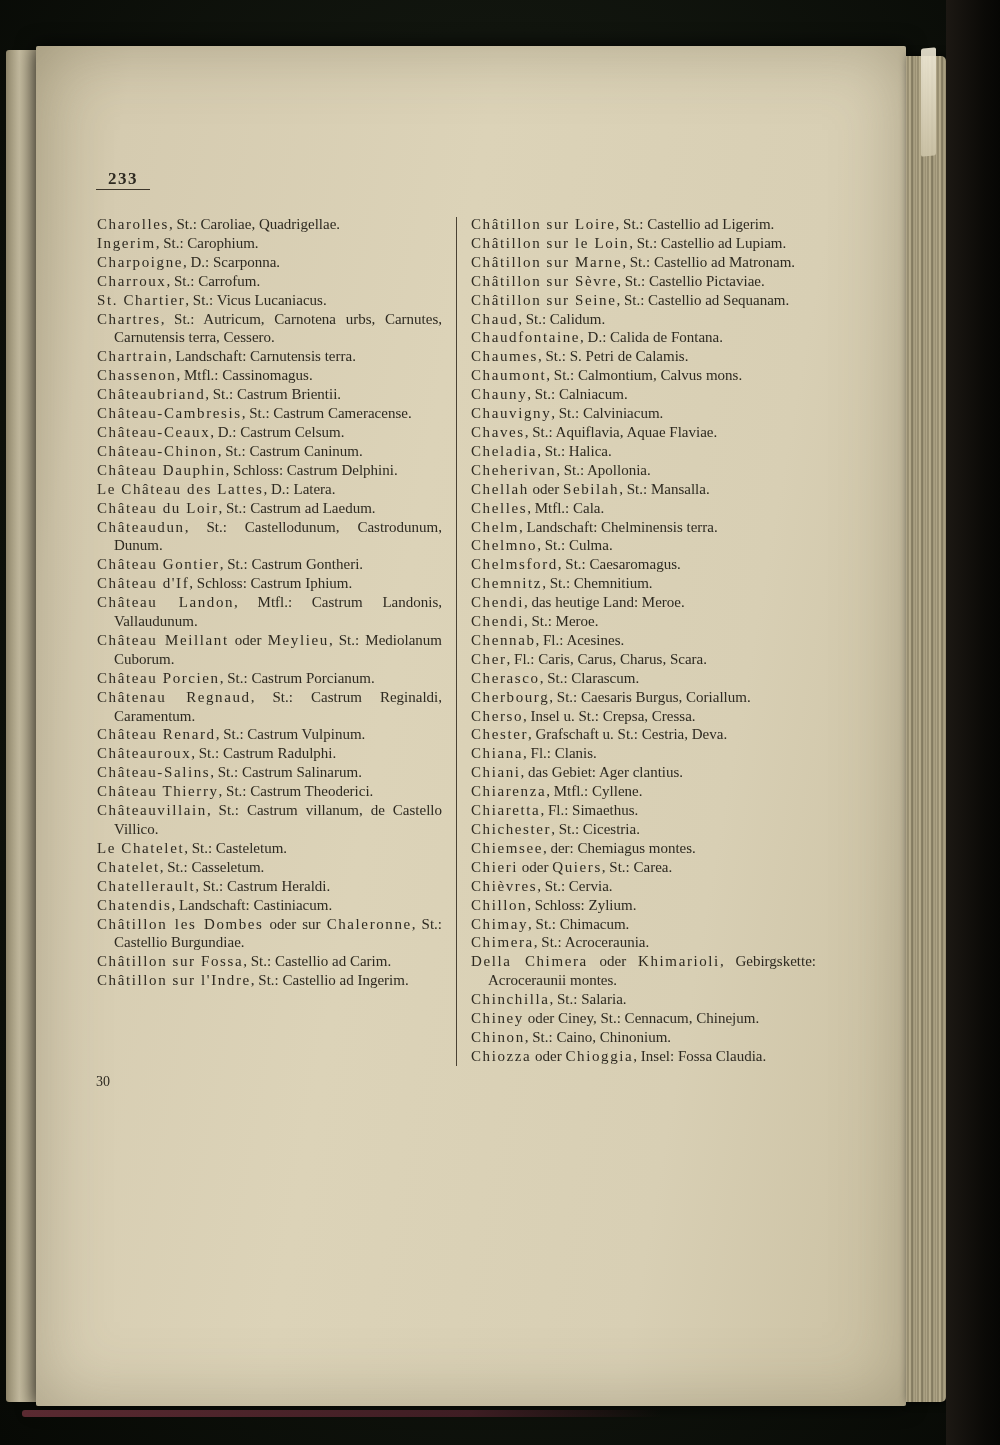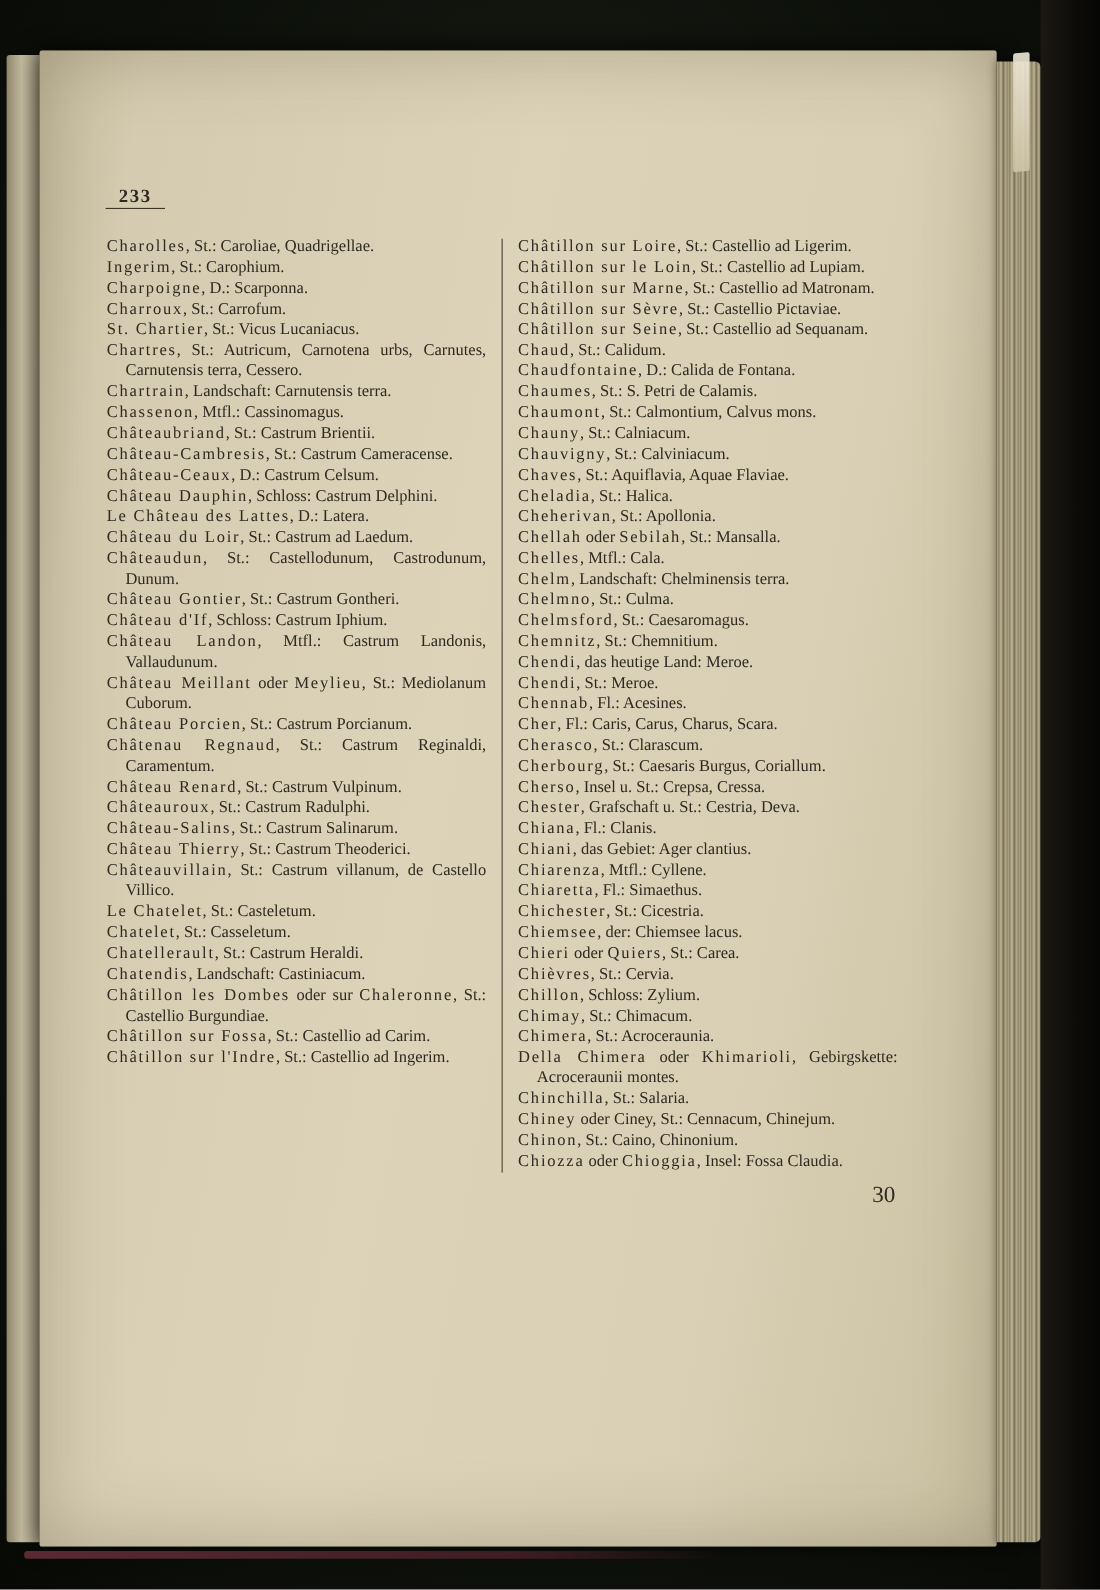--- a/index.html
+++ b/index.html
@@ -53,21 +53,21 @@
   }
   .cols { display:flex; align-items:stretch;justify-content:flex-end; }
   .col { width:345px; }
   .divider { width:1px; background:#4a4234; margin:2px 14px 0 14px; }
   .entry {
     margin:0; font-size:15px; line-height:18.9px;
     padding-left:17px; text-indent:-17px;
     text-align:justify;
   }
   .hw { letter-spacing:1.6px; }
-  .signature-row { text-align:right; margin-top:8px; font-size:21px; padding-right:2px; }
+  .signature-row { text-align:left; margin-top:8px; font-size:14px; padding-right:2px; }
 </style>
 </head>
 <body>
 
 <div class="scene">
   <div class="page-edge-left"></div>
 
   <div class="book-page">
     <div class="content">
       <div class="page-number-row">
@@ -79,20 +79,21 @@
             <p class="entry"><span class="hw">Ingerim</span><span class="tx">, St.: Carophium.</span></p>
             <p class="entry"><span class="hw">Charpoigne</span><span class="tx">, D.: Scarponna.</span></p>
             <p class="entry"><span class="hw">Charroux</span><span class="tx">, St.: Carrofum.</span></p>
             <p class="entry"><span class="hw">St. Chartier</span><span class="tx">, St.: Vicus Lucaniacus.</span></p>
             <p class="entry"><span class="hw">Chartres</span><span class="tx">, St.: Autricum, Carnotena urbs, Carnutes, Carnutensis terra, Cessero.</span></p>
             <p class="entry"><span class="hw">Chartrain</span><span class="tx">, Landschaft: Carnutensis terra.</span></p>
             <p class="entry"><span class="hw">Chassenon</span><span class="tx">, Mtfl.: Cassinomagus.</span></p>
             <p class="entry"><span class="hw">Châteaubriand</span><span class="tx">, St.: Castrum Brientii.</span></p>
             <p class="entry"><span class="hw">Château-Cambresis</span><span class="tx">, St.: Castrum Cameracense.</span></p>
             <p class="entry"><span class="hw">Château-Ceaux</span><span class="tx">, D.: Castrum Celsum.</span></p>
+            <p class="entry"><span class="hw">Château-Chinon</span><span class="tx">, St.: Castrum Caninum.</span></p>
             <p class="entry"><span class="hw">Château Dauphin</span><span class="tx">, Schloss: Castrum Delphini.</span></p>
             <p class="entry"><span class="hw">Le Château des Lattes</span><span class="tx">, D.: Latera.</span></p>
             <p class="entry"><span class="hw">Château du Loir</span><span class="tx">, St.: Castrum ad Laedum.</span></p>
             <p class="entry"><span class="hw">Châteaudun</span><span class="tx">, St.: Castellodunum, Castrodunum, Dunum.</span></p>
             <p class="entry"><span class="hw">Château Gontier</span><span class="tx">, St.: Castrum Gontheri.</span></p>
             <p class="entry"><span class="hw">Château d'If</span><span class="tx">, Schloss: Castrum Iphium.</span></p>
             <p class="entry"><span class="hw">Château Landon</span><span class="tx">, Mtfl.: Castrum Landonis, Vallaudunum.</span></p>
             <p class="entry"><span class="hw">Château Meillant</span><span class="tx"> oder </span><span class="hw">Meylieu</span><span class="tx">, St.: Mediolanum Cuborum.</span></p>
             <p class="entry"><span class="hw">Château Porcien</span><span class="tx">, St.: Castrum Porcianum.</span></p>
             <p class="entry"><span class="hw">Châtenau Regnaud</span><span class="tx">, St.: Castrum Reginaldi, Caramentum.</span></p>
@@ -137,21 +138,21 @@
             <p class="entry"><span class="hw">Cher</span><span class="tx">, Fl.: Caris, Carus, Charus, Scara.</span></p>
             <p class="entry"><span class="hw">Cherasco</span><span class="tx">, St.: Clarascum.</span></p>
             <p class="entry"><span class="hw">Cherbourg</span><span class="tx">, St.: Caesaris Burgus, Coriallum.</span></p>
             <p class="entry"><span class="hw">Cherso</span><span class="tx">, Insel u. St.: Crepsa, Cressa.</span></p>
             <p class="entry"><span class="hw">Chester</span><span class="tx">, Grafschaft u. St.: Cestria, Deva.</span></p>
             <p class="entry"><span class="hw">Chiana</span><span class="tx">, Fl.: Clanis.</span></p>
             <p class="entry"><span class="hw">Chiani</span><span class="tx">, das Gebiet: Ager clantius.</span></p>
             <p class="entry"><span class="hw">Chiarenza</span><span class="tx">, Mtfl.: Cyllene.</span></p>
             <p class="entry"><span class="hw">Chiaretta</span><span class="tx">, Fl.: Simaethus.</span></p>
             <p class="entry"><span class="hw">Chichester</span><span class="tx">, St.: Cicestria.</span></p>
-            <p class="entry"><span class="hw">Chiemsee</span><span class="tx">, der: Chiemsee lacus.</span></p>
+            <p class="entry"><span class="hw">Chiemsee</span><span class="tx">, der: Chemiagus montes.</span></p>
             <p class="entry"><span class="hw">Chieri</span><span class="tx"> oder </span><span class="hw">Quiers</span><span class="tx">, St.: Carea.</span></p>
             <p class="entry"><span class="hw">Chièvres</span><span class="tx">, St.: Cervia.</span></p>
             <p class="entry"><span class="hw">Chillon</span><span class="tx">, Schloss: Zylium.</span></p>
             <p class="entry"><span class="hw">Chimay</span><span class="tx">, St.: Chimacum.</span></p>
             <p class="entry"><span class="hw">Chimera</span><span class="tx">, St.: Acroceraunia.</span></p>
             <p class="entry"><span class="hw">Della Chimera</span><span class="tx"> oder </span><span class="hw">Khimarioli</span><span class="tx">, Gebirgskette: Acroceraunii montes.</span></p>
             <p class="entry"><span class="hw">Chinchilla</span><span class="tx">, St.: Salaria.</span></p>
             <p class="entry"><span class="hw">Chiney</span><span class="tx"> oder Ciney, St.: Cennacum, Chinejum.</span></p>
             <p class="entry"><span class="hw">Chinon</span><span class="tx">, St.: Caino, Chinonium.</span></p>
             <p class="entry"><span class="hw">Chiozza</span><span class="tx"> oder </span><span class="hw">Chioggia</span><span class="tx">, Insel: Fossa Claudia.</span></p>

